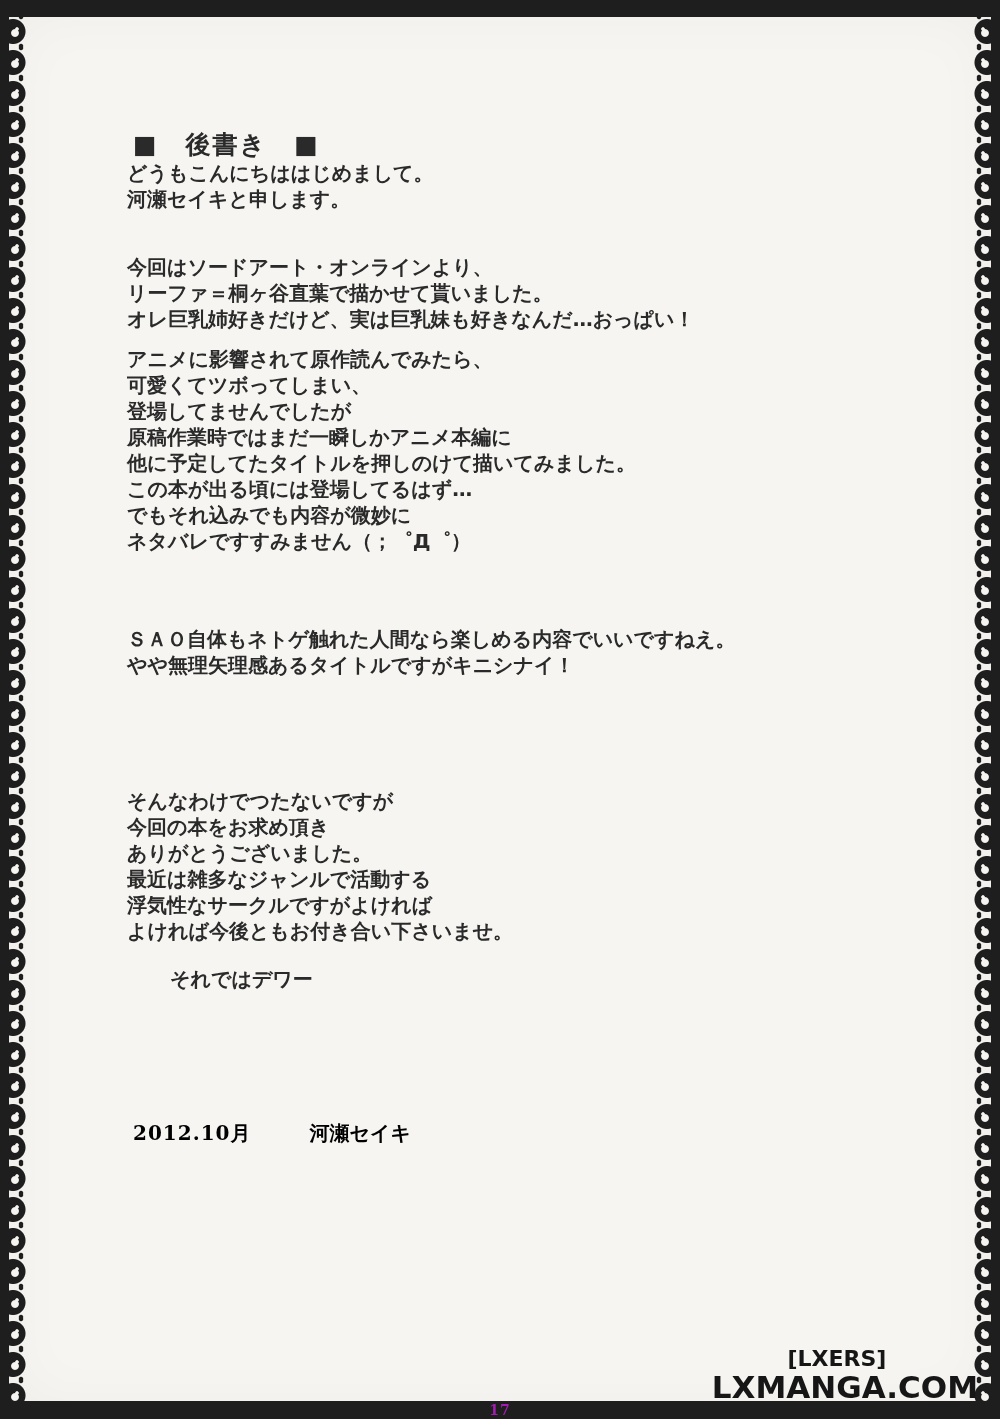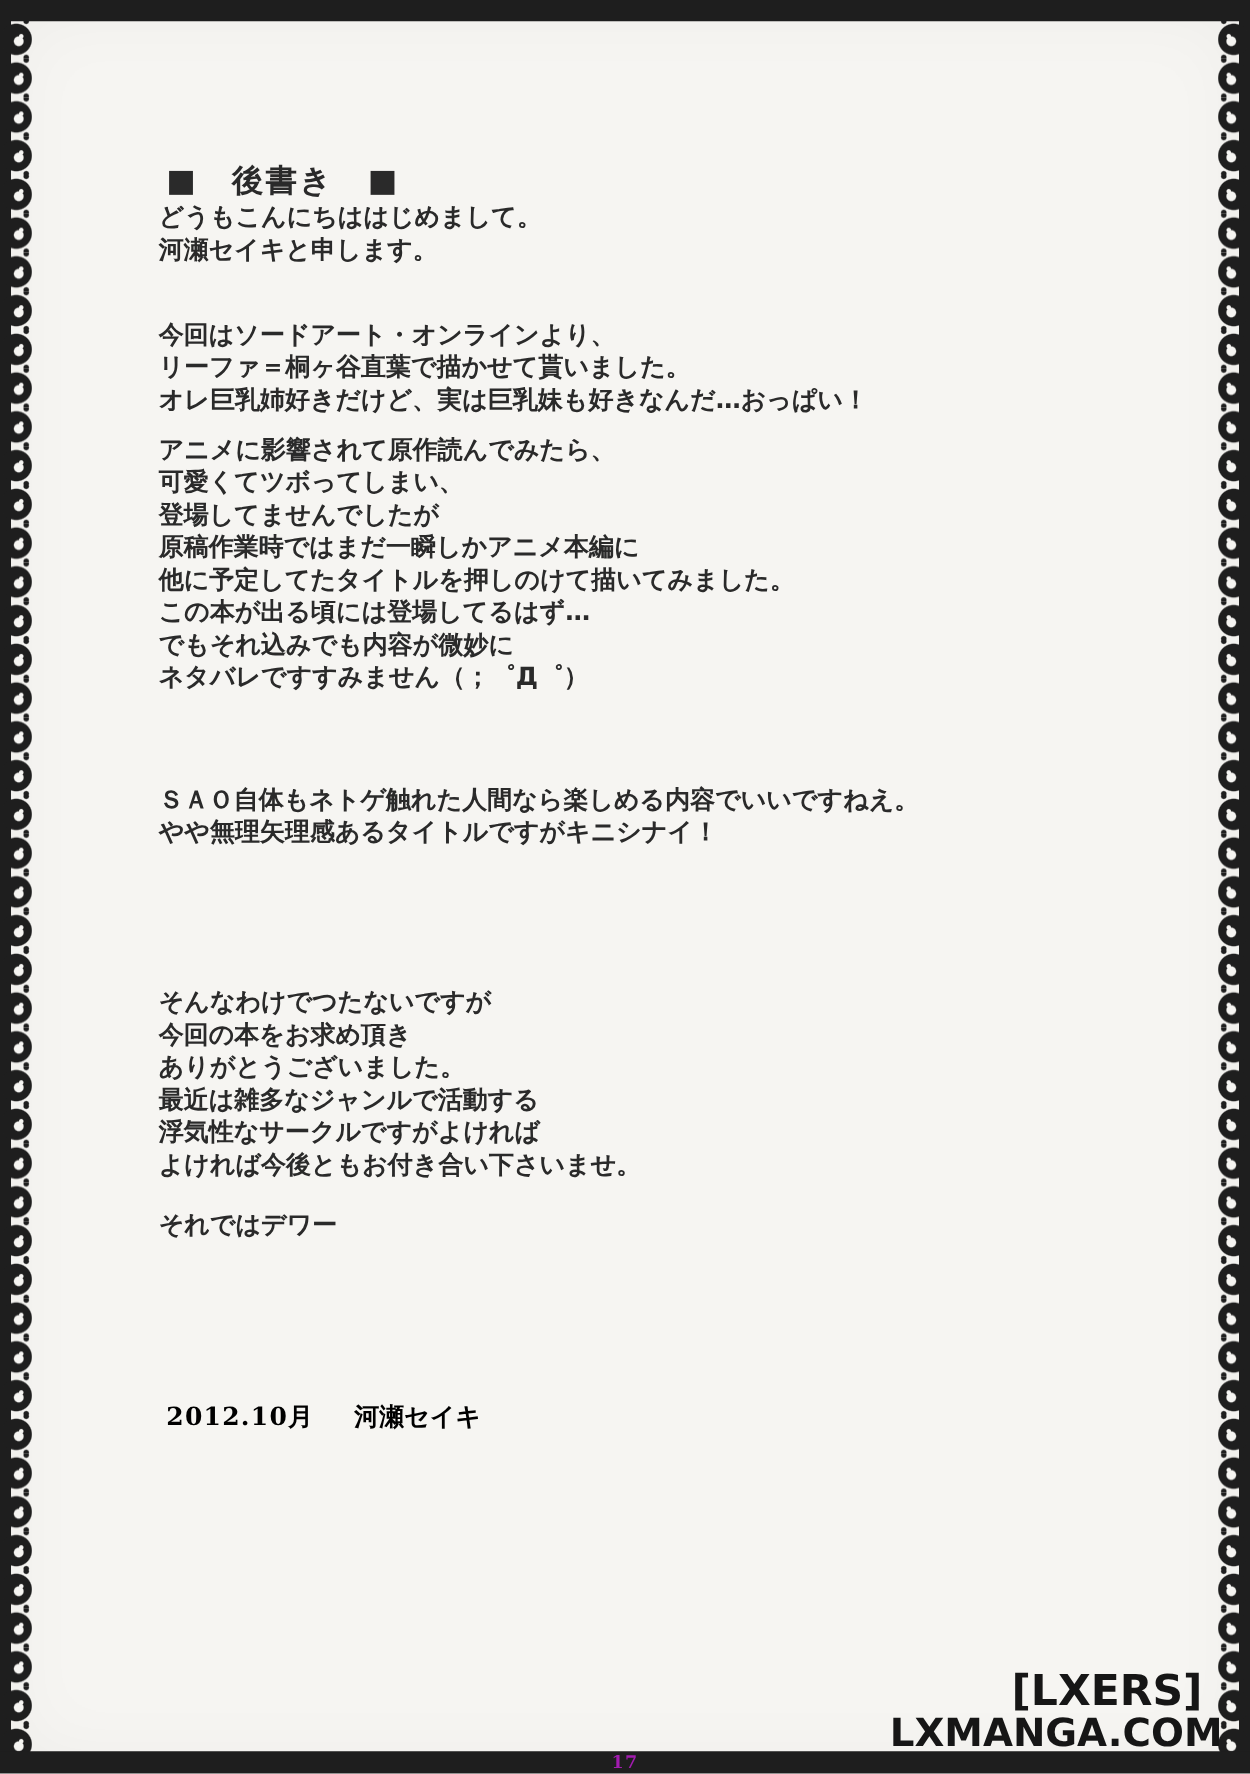--- a/index.html
+++ b/index.html
@@ -82,46 +82,46 @@
     font-size: 20px;
     font-weight: 700;
     line-height: 26px;
     white-space: nowrap;
   }
   .p1 { top: 160px; }
   .p2 { top: 254px; }
   .p3 { top: 346px; }
   .p4 { top: 612px; margin-top: 14px; }
   .p5 { top: 788px; }
-  .signoff { top: 966px; }
+  .signoff { top: 966px; margin-left: 43px; }
 
   .dateline {
     position: absolute;
     top: 1120px; left: 133px;
     font-size: 20px;
     font-weight: 700;
     white-space: nowrap;
   }
   .dateline .date {
     font-family: "DejaVu Serif", serif;
     letter-spacing: 1px;
   }
-  .dateline .author { margin-left: 32px; }
+  .dateline .author { margin-left: 58px; }
 
   
   .watermark {
     position: absolute;
     right: 22px; bottom: 16px;
     text-align: right;
     color: #161616;
     font-weight: 700;
     line-height: 1.0;
     letter-spacing: 0px;
   }
-  .watermark .wm1 { font-size: 34px; margin-right: 16px; }
+  .watermark .wm1 { font-size: 22px; margin-right: 16px; text-align: center; }
   .watermark .wm2 { font-size: 31px; margin-top: 2px; }
 </style>
 </head>
 <body>
 
 <div class="screenshot">
 
   <div class="bar-top"></div>
   <div class="lace lace-left"></div>
   <div class="lace lace-right"></div>

